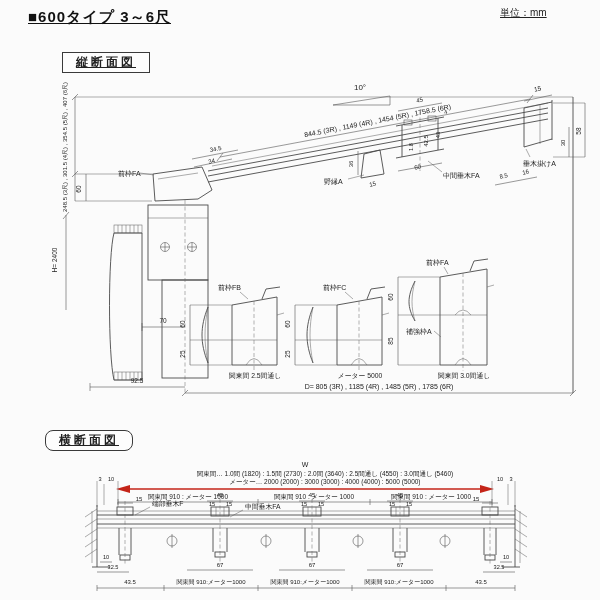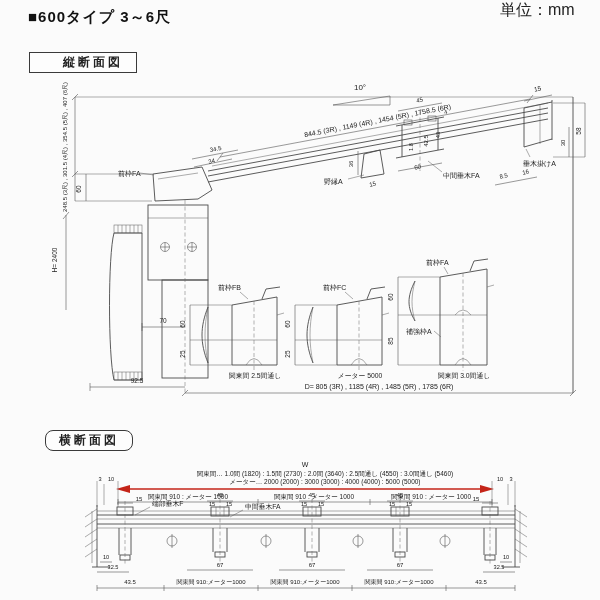--- a/index.html
+++ b/index.html
@@ -1,24 +1,24 @@
 <!DOCTYPE html>
 <html><head>
 <meta charset="utf-8">
 <style>
   html,body{margin:0;padding:0;}
   body{width:600px;height:600px;background:#fbfbfb;position:relative;overflow:hidden;
        font-family:"Liberation Sans","DejaVu Sans",sans-serif;color:#1a1a1a;}
-  .abs{position:absolute;}
+  .abs{position:absolute;text-decoration:underline;}
   .title{left:28px;top:8px;font-size:15px;font-weight:bold;letter-spacing:1px;color:#111;}
-  .unit{left:500px;top:0;font-size:16px;color:#222;}
+  .unit{left:500px;top:6px;font-size:10px;color:#222;}
   .secbox{width:86px;height:19px;border:1.4px solid #3a3a3a;background:#fdfdfd;
           display:flex;align-items:center;justify-content:center;
           font-size:12px;font-weight:bold;letter-spacing:3px;color:#222;}
-  .box1{left:29px;top:52px;padding-left:20px;}
+  .box1{left:62px;top:52px;}
   .box2{left:45px;top:430px;border-radius:8px;}
   svg{position:absolute;left:40px;}
   #vs-svg{top:75px;}
   #cs-svg{top:455px;}
   .ln{stroke:#4a4a4a;stroke-width:0.9;fill:none;}
   .thin{stroke:#5a5a5a;stroke-width:0.5;fill:none;}
   .dim{stroke:#555;stroke-width:0.6;fill:none;}
   .dash{stroke:#666;stroke-width:0.5;fill:none;stroke-dasharray:4,2.5;}
   text{fill:#1c1c1c;stroke:none;}
   .t8{font-size:8px;} .t7{font-size:7px;} .t68{font-size:6.8px;}

